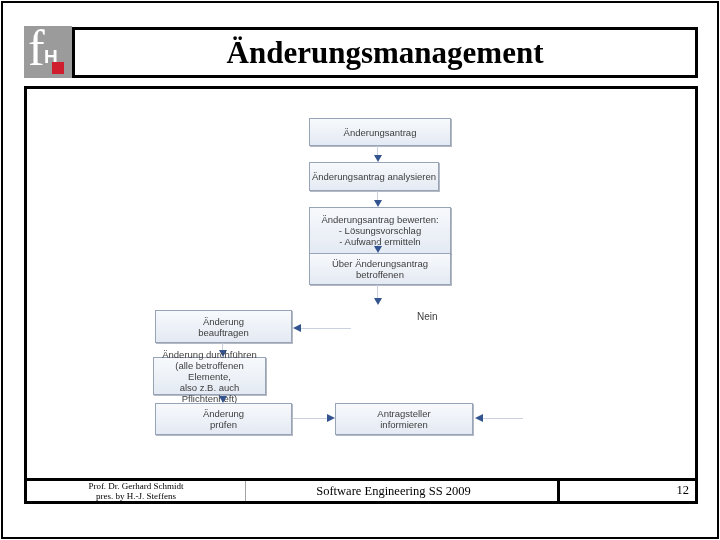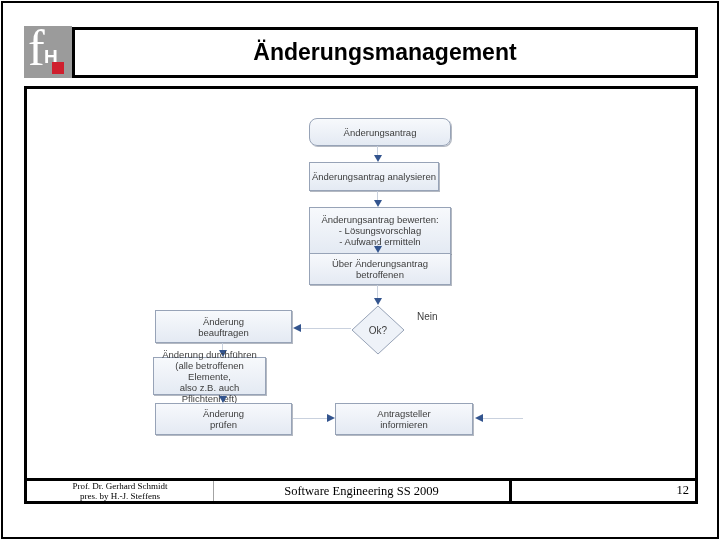--- a/index.html
+++ b/index.html
@@ -18,30 +18,30 @@
   .logo .h {
     position:absolute; left:20px; top:20px; color:#fff;
     font-size:19px; font-weight:bold; letter-spacing:0;
   }
   .logo .red { position:absolute; left:28px; top:36px; width:12px; height:12px; background:#cf1f2e; }
 
   .title-box {
     position:absolute; left:72px; top:27px; width:620px; height:45px;
     border:3px solid #000; background:#fff; z-index:2;
     text-align:center; line-height:45px;
-    font-family:Liberation Sans, sans-serif; font-weight:bold; font-size:23px; color:#000;
+    font-family:Liberation Serif, serif; font-weight:bold; font-size:31px; color:#000;
   }
 
   
   .content-box {
     position:absolute; left:24px; top:86px; width:668px; height:412px;
     border:3px solid #000; background:#fff;
   }
   .footer { position:absolute; left:0; bottom:0; width:668px; height:20px; border-top:3px solid #000; display:flex; }
-  .footer .cell { box-sizing:border-box; font-family:"Liberation Serif", serif; color:#000; }
+  .footer .cell { box-sizing:border-box; font-family:"Liberation Serif", serif; color:#000;margin-left:16px; }
   .cell-author {
     width:186px; text-align:center; font-size:9px; line-height:10px; padding-top:0px;
   }
   .cell-course {
     width:296px; border-left:1px solid #a3a3a3; text-align:center; font-size:12.5px; line-height:20px;
   }
   .cell-page {
     flex:1; border-left:3px solid #000; text-align:right; font-size:12.5px; line-height:19px; padding-right:6px;padding-left:8px;
   }
 
@@ -115,21 +115,21 @@
       <span>Software Engineering SS 2009</span>
     </div>
     <div class="cell cell-page">
       <span>12</span>
     </div>
   </div>
 </div>
 
 <div class="fc">
 
-  <div class="node" style="left:309px; top:118px; width:142px; height:28px;border-radius:8px;">
+  <div class="node" style="left:309px; top:118px; width:142px; height:28px;">
     <span>Änderungsantrag</span>
   </div>
 
   <div class="varrow" style="left:373px; top:146px; height:16px;"></div>
 
   <div class="node" style="left:309px; top:162px; width:130px; height:29px;align-items:center;">
     <span>Änderungsantrag analysieren</span>
   </div>
 
   <div class="varrow" style="left:373px; top:191px; height:16px;"></div>
@@ -142,26 +142,20 @@
 
   <div class="varrow" style="left:373px; top:243px; height:10px;"></div>
 
   <div class="node" style="left:309px; top:253px; width:142px; height:32px;">
     <span>Über Änderungsantrag</span>
     <span>betroffenen</span>
   </div>
 
   <div class="varrow" style="left:373px; top:285px; height:20px;"></div>
 
-  <div class="diamond-wrap">
-    <svg width="54" height="50" viewBox="0 0 54 50">
-      <polygon points="27,1 53,25 27,49 1,25" fill="#eef2f8" stroke="#97a3b7" stroke-width="1"></polygon>
-    </svg>
-    <div class="diamond-label">Ok?</div>
-  </div>
 
   <div class="free-label" style="left:417px; top:311px;">Nein</div>
 
   <div class="harrow left" style="left:293px; top:324px; width:58px;"></div>
 
   <div class="node" style="left:155px; top:310px; width:137px; height:33px;">
     <span>Änderung</span>
     <span>beauftragen</span>
   </div>
 

